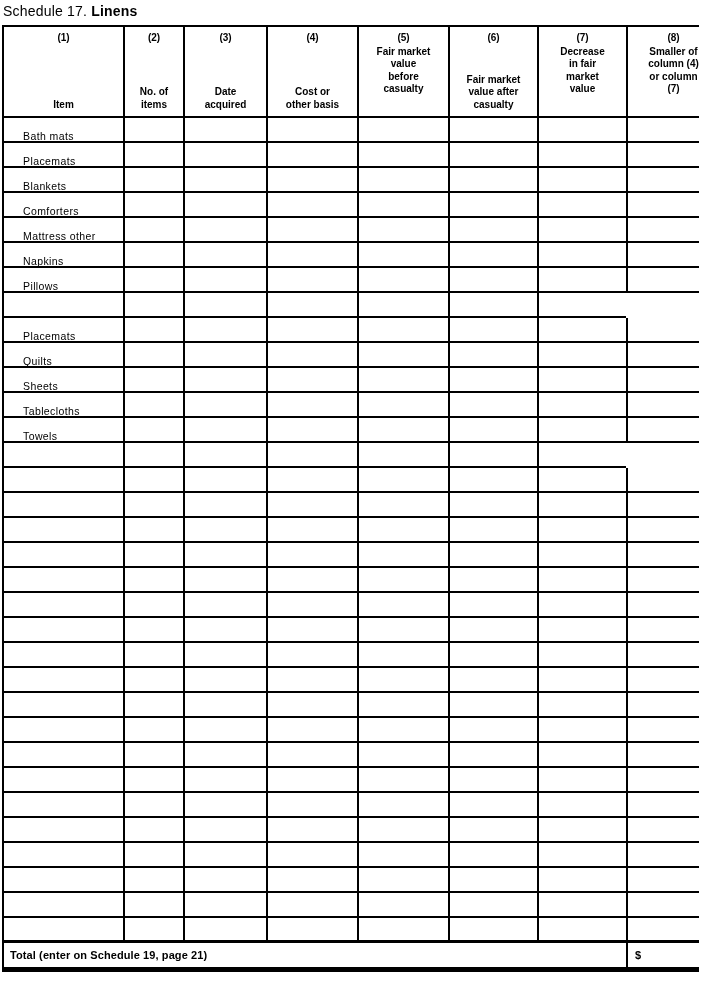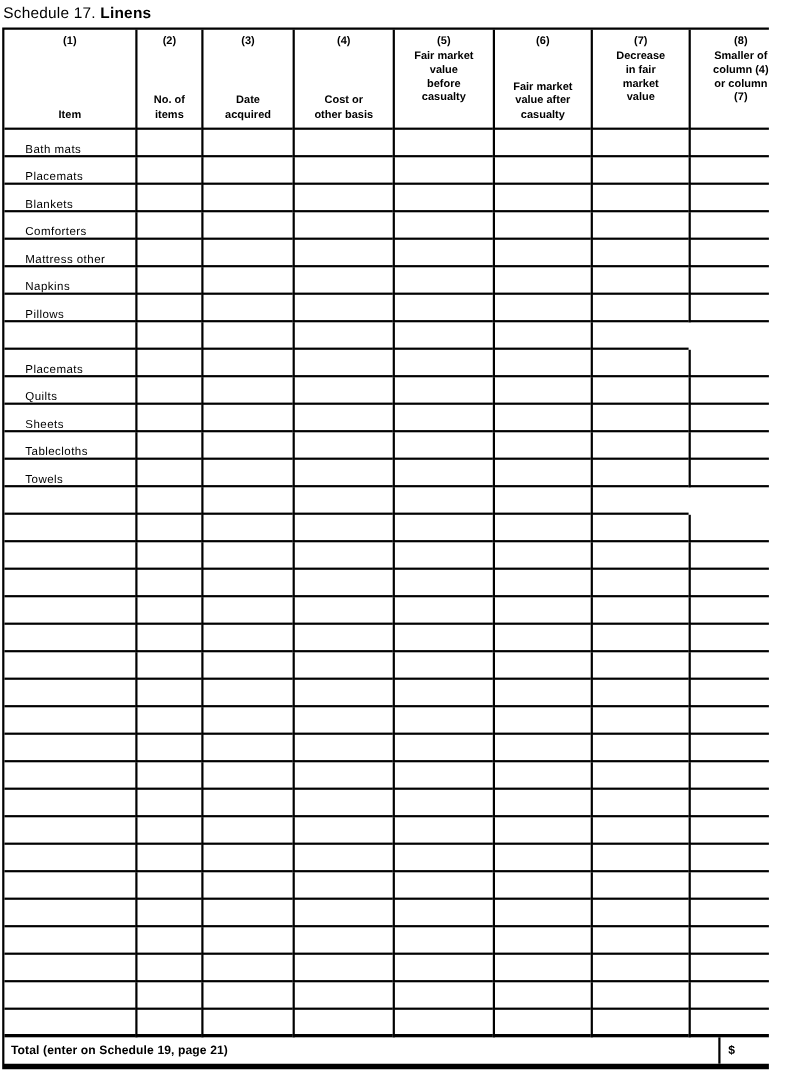--- a/index.html
+++ b/index.html
@@ -81,21 +81,20 @@
     white-space: nowrap;
     margin-top: 12px;
   }
   .value-cell { }
 
   
   .total-row {
     display: grid;
     grid-template-columns: 622px 1fr;
     height: 24px;
-    gap: 27px;
   }
   .total-row > div {
     box-sizing: border-box;
     display: flex;
     align-items: center;
     font-weight: bold;
     font-size: 11px;
   }
   .total-label { padding-left: 6px; letter-spacing: 0.1px; }
   .total-value { border-left: 2px solid #000; padding-left: 7px; }

